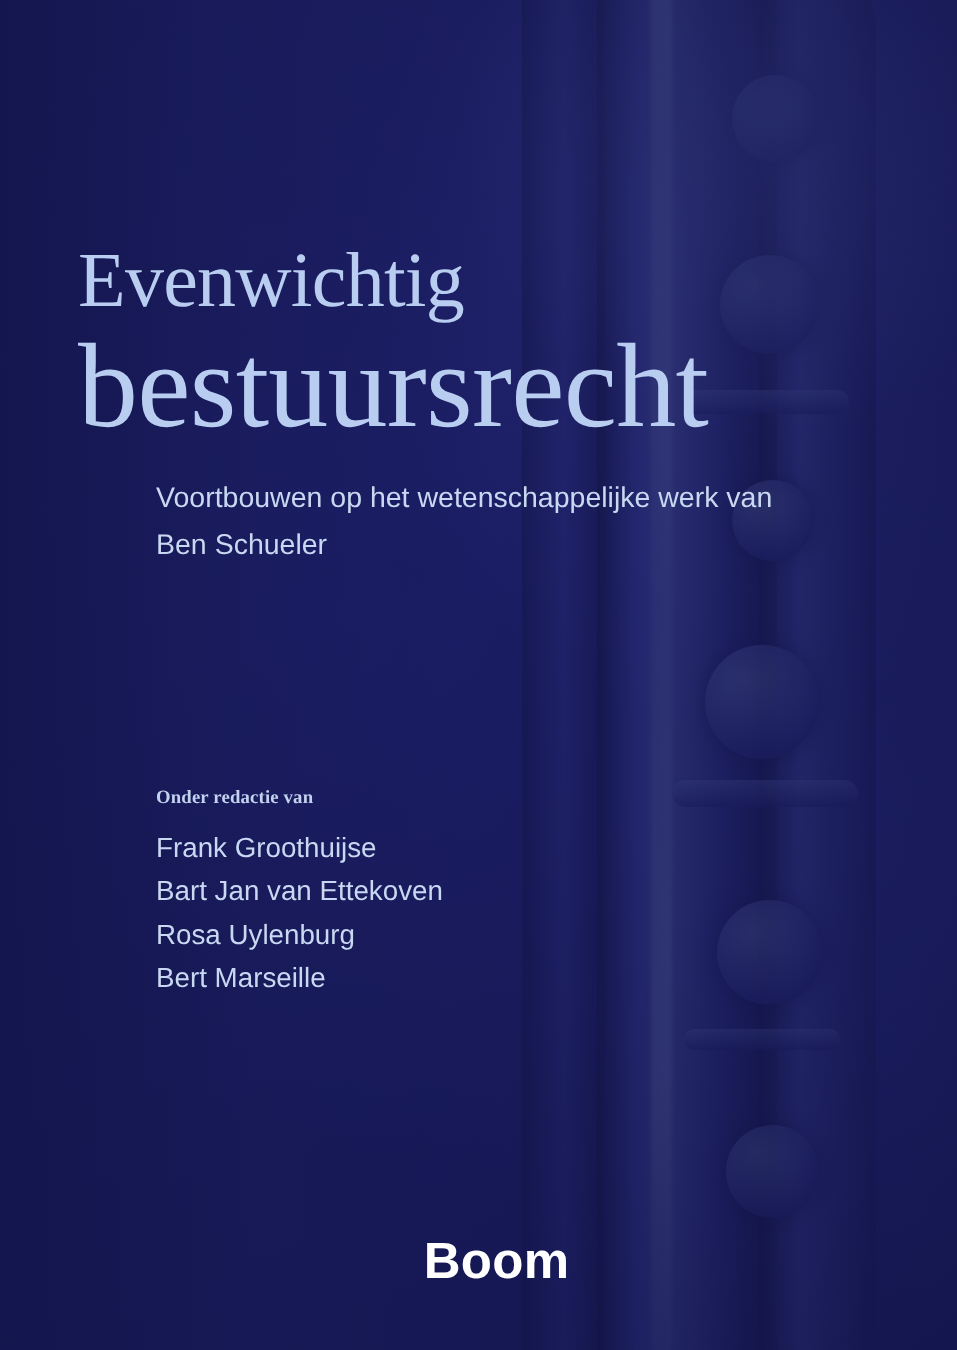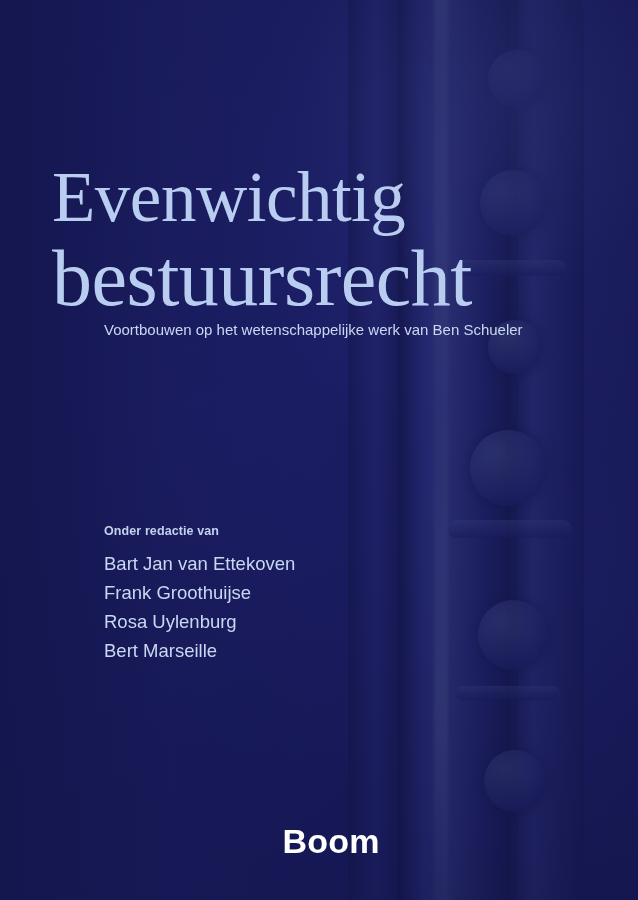--- a/index.html
+++ b/index.html
@@ -93,50 +93,51 @@
     left: 52px;
     top: 140px;
     width: 540px;
     font-family: "Liberation Serif", serif;
     font-weight: 400;
     color: #b9cdf0;
     letter-spacing: -0.5px;
   }
   .title .line1 {
     display: block;
-    font-size: 71px;
+    font-size: 52px;
     line-height: 1.02;
   }
   .title .line2 {
     display: block;
     font-size: 80px;
     line-height: 1.12;
   }
   .subtitle {
     position: absolute;
     left: 104px;
     top: 318px;
     width: 420px;
     color: #c9d8f2;
-    font-size: 15px;
+    font-size: 19px;
     line-height: 1.62;
     font-weight: 400;
   }
   .editors {
     position: absolute;
     left: 104px;
     top: 524px;
     width: 420px;
   }
   .editors-label {
     color: #c3d2ee;
     font-size: 12.5px;
     letter-spacing: .1px;
     font-weight: 700;
     margin-bottom: 12px;
+    font-family: Liberation Serif, serif;
   }
   .editor-name {
     color: #c9d8f2;
     font-size: 18.5px;
     line-height: 1.56;
     font-weight: 400;
   }
   .publisher {
     position: absolute;
     left: 0;
@@ -181,22 +182,22 @@
 
     <h1 class="title">
       <span class="line1">Evenwichtig</span>
       <span class="line2">bestuursrecht</span>
     </h1>
 
     <div class="subtitle">Voortbouwen op het wetenschappelijke werk van Ben Schueler</div>
 
     <div class="editors">
       <div class="editors-label">Onder redactie van</div>
+      <div class="editor-name">Frank Groothuijse</div>
       <div class="editor-name">Bart Jan van Ettekoven</div>
-      <div class="editor-name">Frank Groothuijse</div>
       <div class="editor-name">Rosa Uylenburg</div>
       <div class="editor-name">Bert Marseille</div>
     </div>
 
     <div class="publisher">Boom</div>
 
   </div>
 </div>
 
 </body></html>

